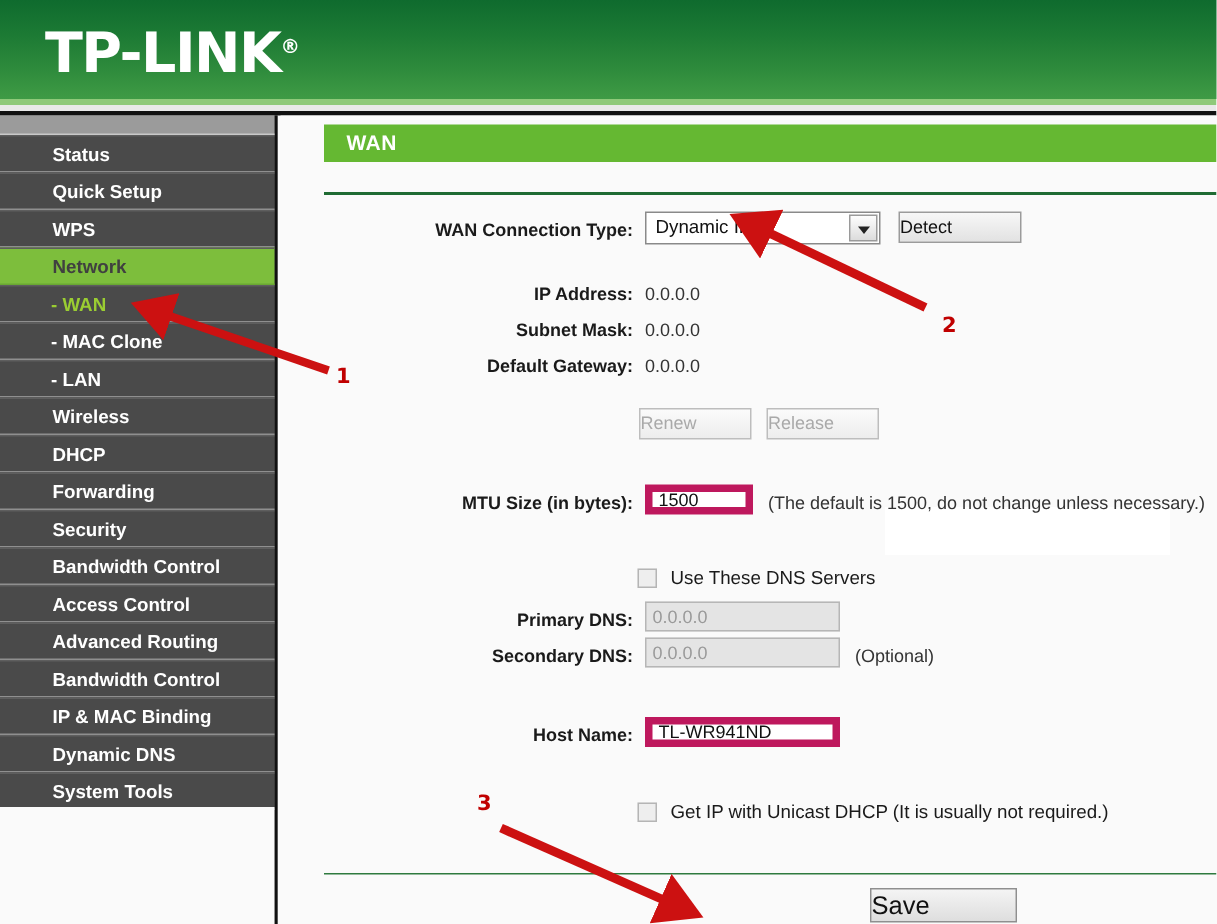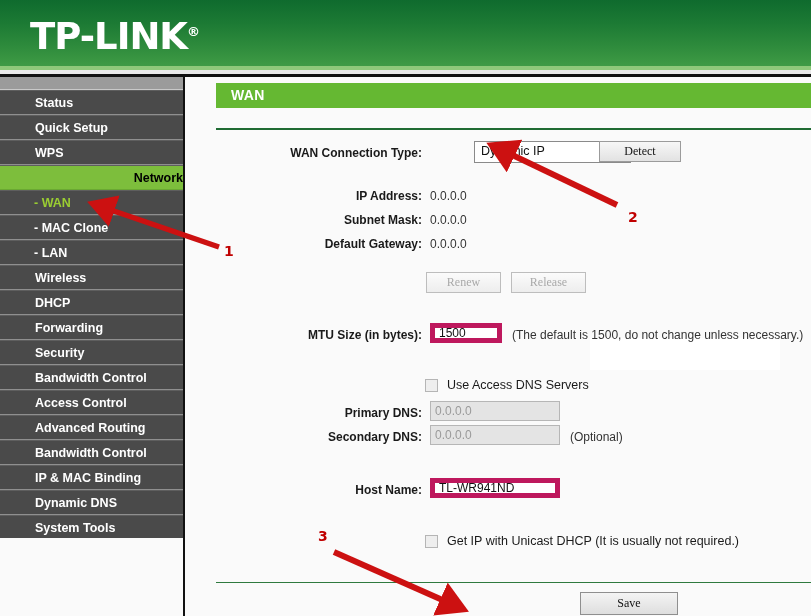--- a/index.html
+++ b/index.html
@@ -55,21 +55,21 @@
     font-weight:bold;font-size:12.5px;
     background:#4a4a4a;
     border-bottom:1px solid #8f8f8f;
     border-top:1px solid #5e5e5e;
     box-sizing:border-box;
     white-space:nowrap;
     cursor:pointer;
   }
   .menu-item.sub{padding-left:34px;}
   .menu-item.active{
-    background:#7dbe3c;color:#000000;border-bottom:1px solid #6aa832;text-align:right;
+    background:#7dbe3c;color:#404040;border-bottom:1px solid #6aa832;
   }
   .menu-item.current{color:#9acd32;}
   .side-fill{
     position:absolute;left:0;top:461px;width:183px;bottom:0;background:#fafafa;
   }
   
   .content{
     position:absolute;left:187px;top:77px;right:0;bottom:0;
     background:#fafafa;
   }
@@ -112,51 +112,50 @@
     background:#e4e4e4;color:#9a9a9a;border:1px solid #b6b6b6;
   }
   
   .sel{
     position:absolute;
     box-sizing:border-box;
     height:22px;width:157px;
     border:1px solid #8a8a8a;
     background:#ffffff;
     cursor:pointer;
-    margin-left:44px;
   }
   .sel .txt{
     position:absolute;left:6px;top:2px;font-size:12.5px;color:#111;
   }
   .sel .arrowbox{
     position:absolute;right:1px;top:1px;width:19px;height:18px;
     background:linear-gradient(to bottom,#fdfdfd,#dcdcdc);
     border:1px solid #9a9a9a;box-sizing:border-box;
   }
   .sel .arrowbox:after{
     content:"";position:absolute;left:5px;top:7px;
     border-left:4px solid transparent;border-right:4px solid transparent;
     border-top:5px solid #222;
   }
   
   .btn{
     position:absolute;box-sizing:border-box;
     height:21px;
     background:linear-gradient(to bottom,#f7f7f7,#e2e2e2);
     border:1px solid #9b9b9b;
-    font-family:Liberation Serif, serif;
+    font-family:Liberation Sans, sans-serif;
     font-size:12px;color:#111;
-    text-align:center;line-height:19px;
+    line-height:19px;
     cursor:pointer;
   }
   .btn.dis{color:#a9a9a9;border:1px solid #bdbdbd;
     background:linear-gradient(to bottom,#fbfbfb,#ededed);}
   .btn.save{
     left:393px;top:515px;width:98px;height:23px;line-height:21px;
-    font-size:12px;
+    font-size:17px;
     background:linear-gradient(to bottom,#f4f4f4,#dedede);
     border:1px solid #8f8f8f;
   }
   .statusbox{
     position:absolute;left:403px;top:261px;width:190px;height:32px;
     background:#ffffff;border:0;
   }
   
   .cb{
     position:absolute;width:13px;height:13px;
@@ -231,21 +230,21 @@
 
   <div class="statusbox"></div>
   <div class="btn dis" style="left:239px;top:195px;width:75px;">Renew</div>
   <div class="btn dis" style="left:324px;top:195px;width:75px;">Release</div>
 
   <div class="lbl" style="left:10px;top:251px;width:225px;">MTU Size (in bytes):</div>
   <input class="tf" style="left: 243px; top: 246px; width: 72px;" type="text" value="1500">
   <div class="hint" style="left:325px;top:251px;">(The default is 1500, do not change unless necessary.)</div>
 
   <div class="cb" style="left:238px;top:302px;"></div>
-  <div class="cbl" style="left:260px;top:301px;">Use Access DNS Servers</div>
+  <div class="cbl" style="left:260px;top:301px;">Use These DNS Servers</div>
 
   <div class="lbl" style="left:10px;top:329px;width:225px;">Primary DNS:</div>
   <input class="tf" style="left: 243px; top: 324px; width: 130px;" type="text" disabled="" value="0.0.0.0">
 
   <div class="lbl" style="left:10px;top:353px;width:225px;">Secondary DNS:</div>
   <input class="tf" style="left: 243px; top: 348px; width: 130px;" type="text" disabled="" value="0.0.0.0">
   <div class="hint" style="left:383px;top:353px;">(Optional)</div>
 
   <div class="lbl" style="left:10px;top:406px;width:225px;">Host Name:</div>
   <input class="tf" style="left: 243px; top: 401px; width: 130px;" type="text" value="TL-WR941ND">

